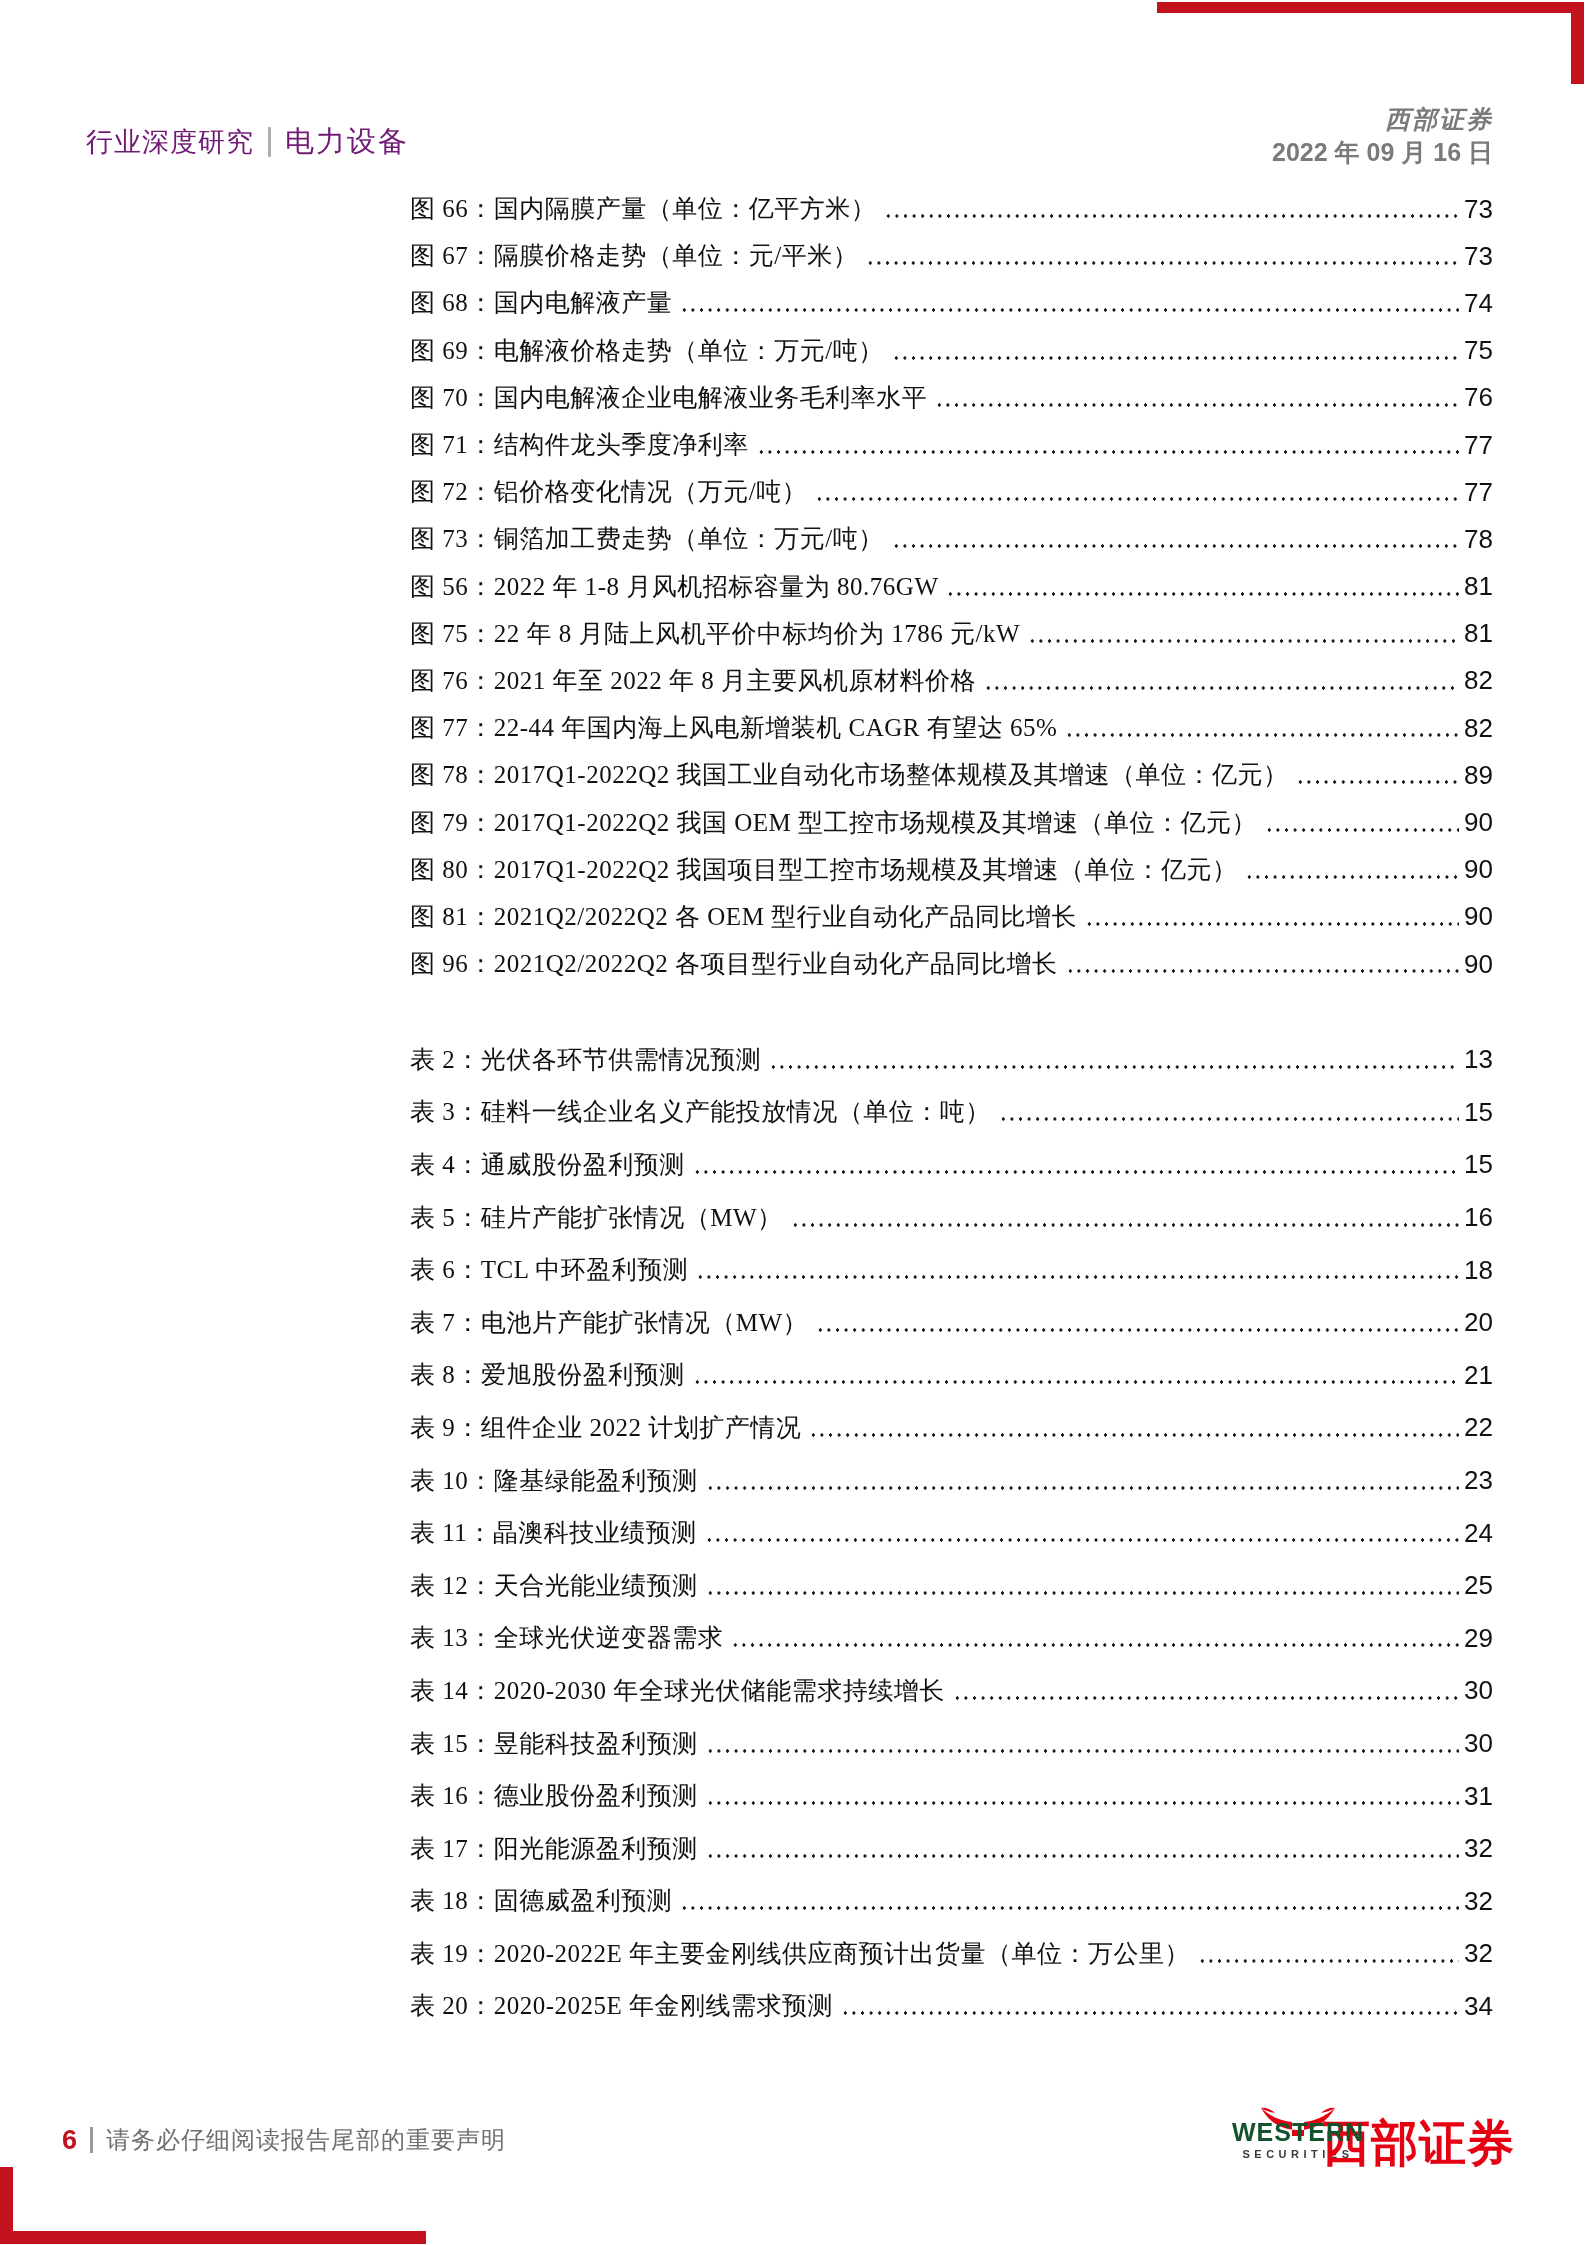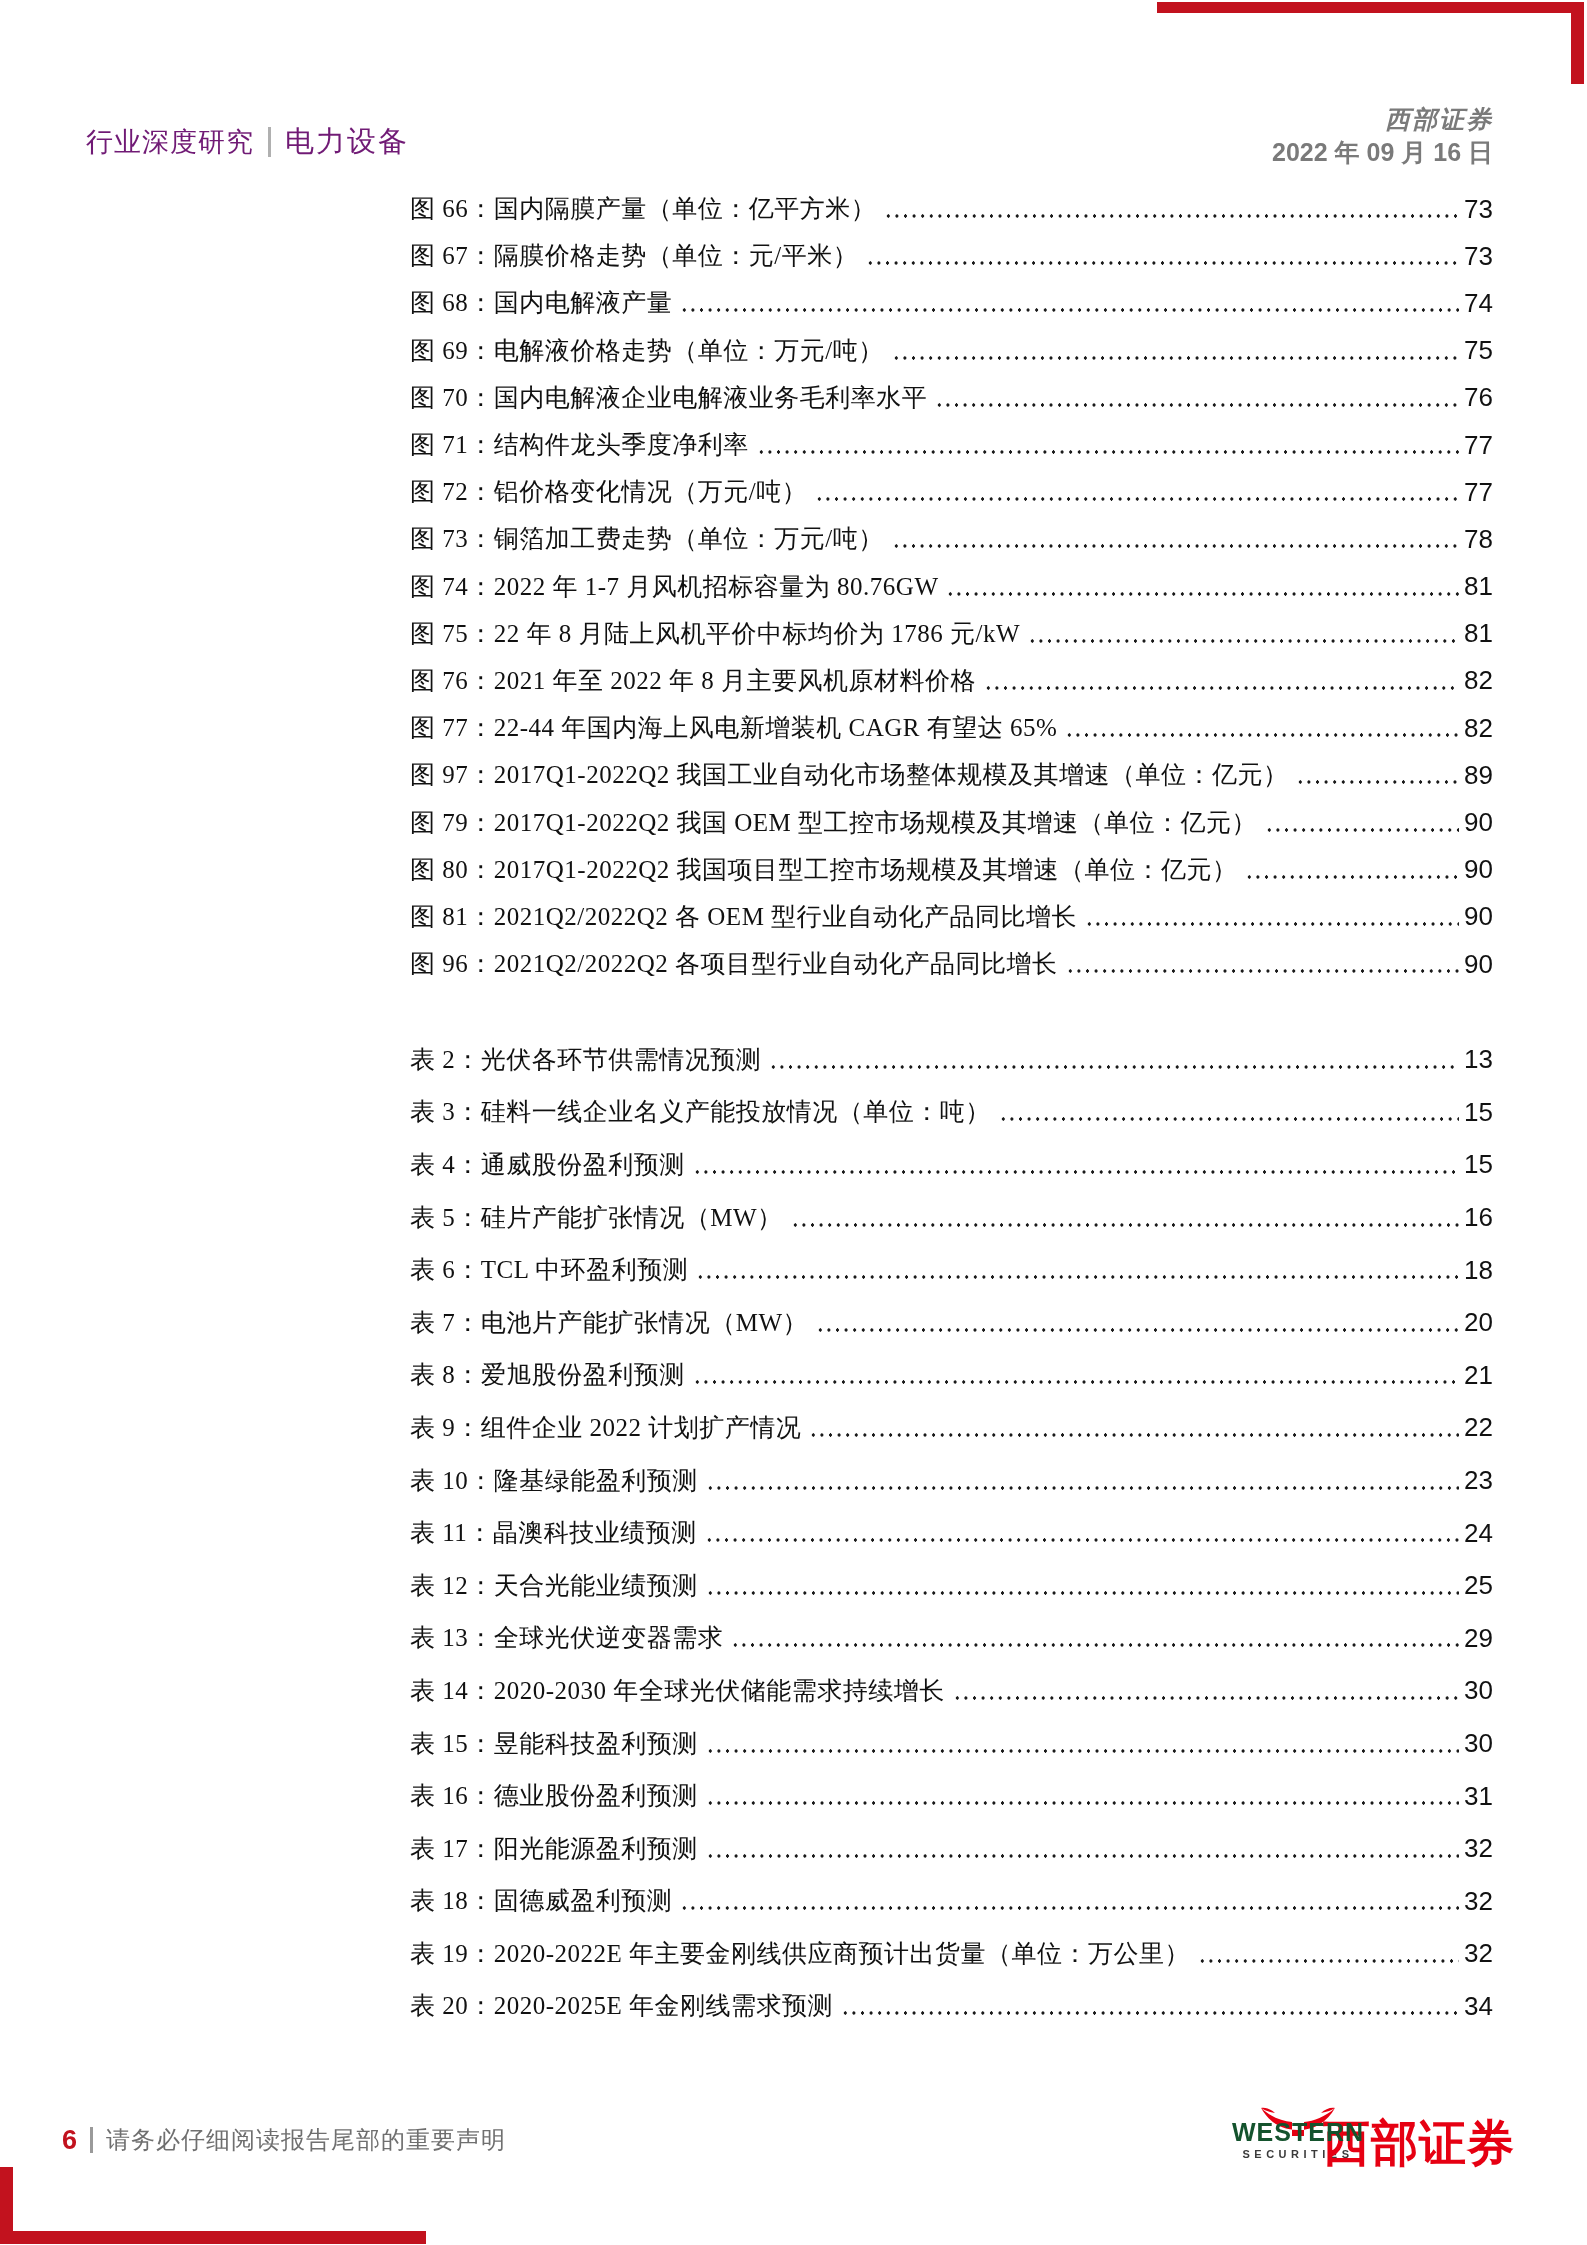--- a/index.html
+++ b/index.html
@@ -112,21 +112,21 @@
     <span class="toc-page">77</span>
   </div>
 
   <div class="toc-row">
     <span class="toc-label">图 73：铜箔加工费走势（单位：万元/吨）</span>
     <span class="toc-dots"></span>
     <span class="toc-page">78</span>
   </div>
 
   <div class="toc-row">
-    <span class="toc-label">图 74：2022 年 1-7 月风机招标容量为 80.76GW</span>
+    <span class="toc-label">图 56：2022 年 1-8 月风机招标容量为 80.76GW</span>
     <span class="toc-dots"></span>
     <span class="toc-page">81</span>
   </div>
 
   <div class="toc-row">
     <span class="toc-label">图 75：22 年 8 月陆上风机平价中标均价为 1786 元/kW</span>
     <span class="toc-dots"></span>
     <span class="toc-page">81</span>
   </div>
 
@@ -136,21 +136,21 @@
     <span class="toc-page">82</span>
   </div>
 
   <div class="toc-row">
     <span class="toc-label">图 77：22-44 年国内海上风电新增装机 CAGR 有望达 65%</span>
     <span class="toc-dots"></span>
     <span class="toc-page">82</span>
   </div>
 
   <div class="toc-row">
-    <span class="toc-label">图 97：2017Q1-2022Q2 我国工业自动化市场整体规模及其增速（单位：亿元）</span>
+    <span class="toc-label">图 78：2017Q1-2022Q2 我国工业自动化市场整体规模及其增速（单位：亿元）</span>
     <span class="toc-dots"></span>
     <span class="toc-page">89</span>
   </div>
 
   <div class="toc-row">
     <span class="toc-label">图 79：2017Q1-2022Q2 我国 OEM 型工控市场规模及其增速（单位：亿元）</span>
     <span class="toc-dots"></span>
     <span class="toc-page">90</span>
   </div>
 

